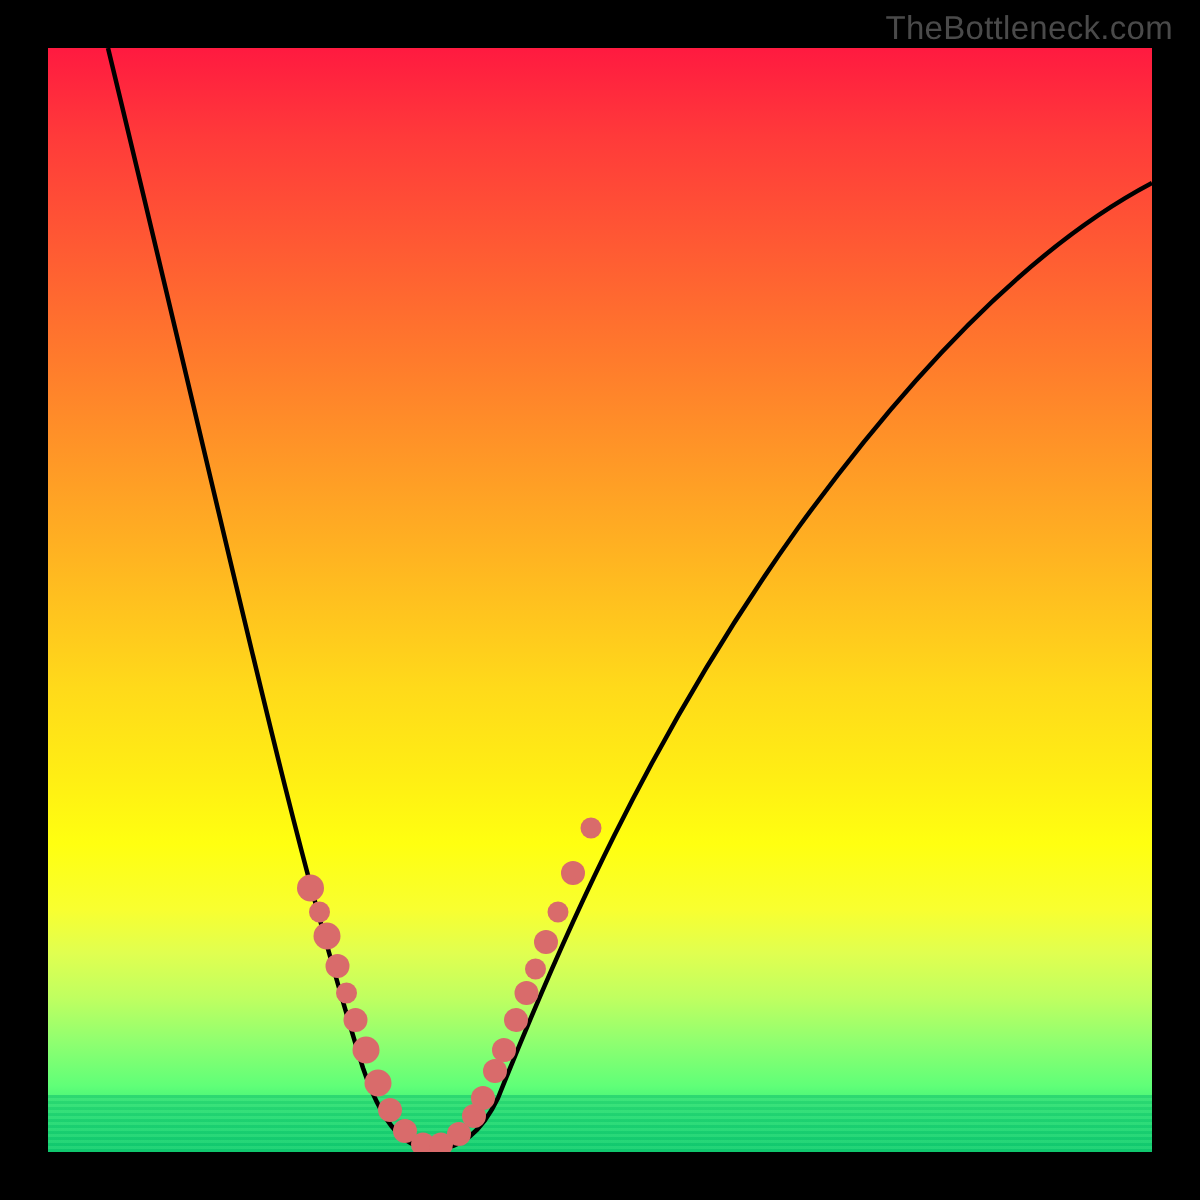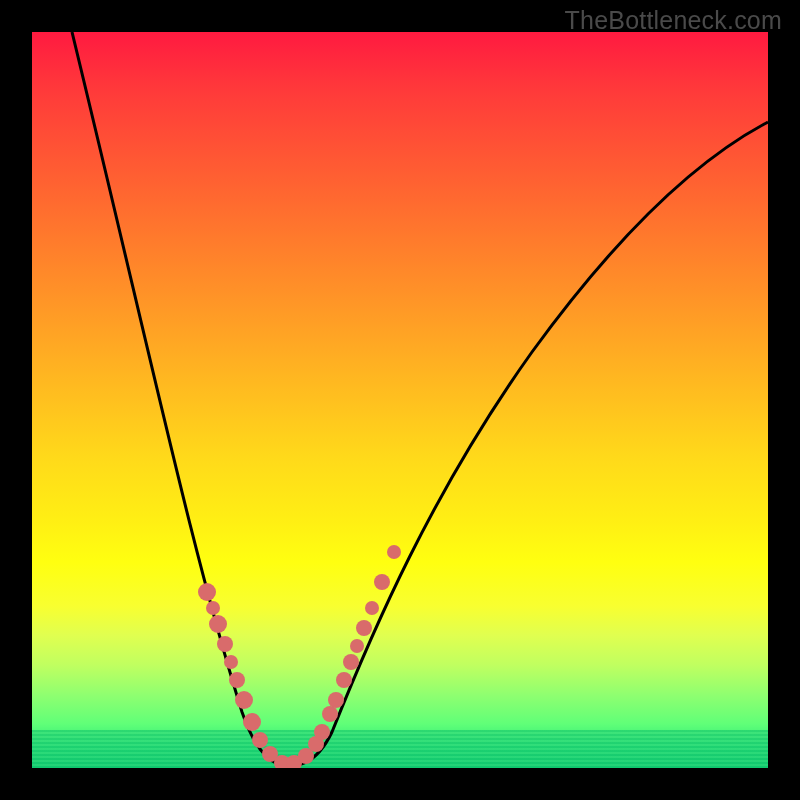--- a/index.html
+++ b/index.html
@@ -55,21 +55,21 @@
       #2ed47a 2px,
       #2ed47a 4px
     );
     opacity: 0.55;
   }
   .watermark {
     position: absolute;
     top: 6px;
     right: 18px;
     color: #4a4a4a;
-    font-size: 25px;
+    font-size: 22px;
     letter-spacing: 0.2px;
     z-index: 5;
   }
   svg.curve {
     position: absolute;
     left: 0;
     top: 0;
     width: 736px;
     height: 736px;
   }

